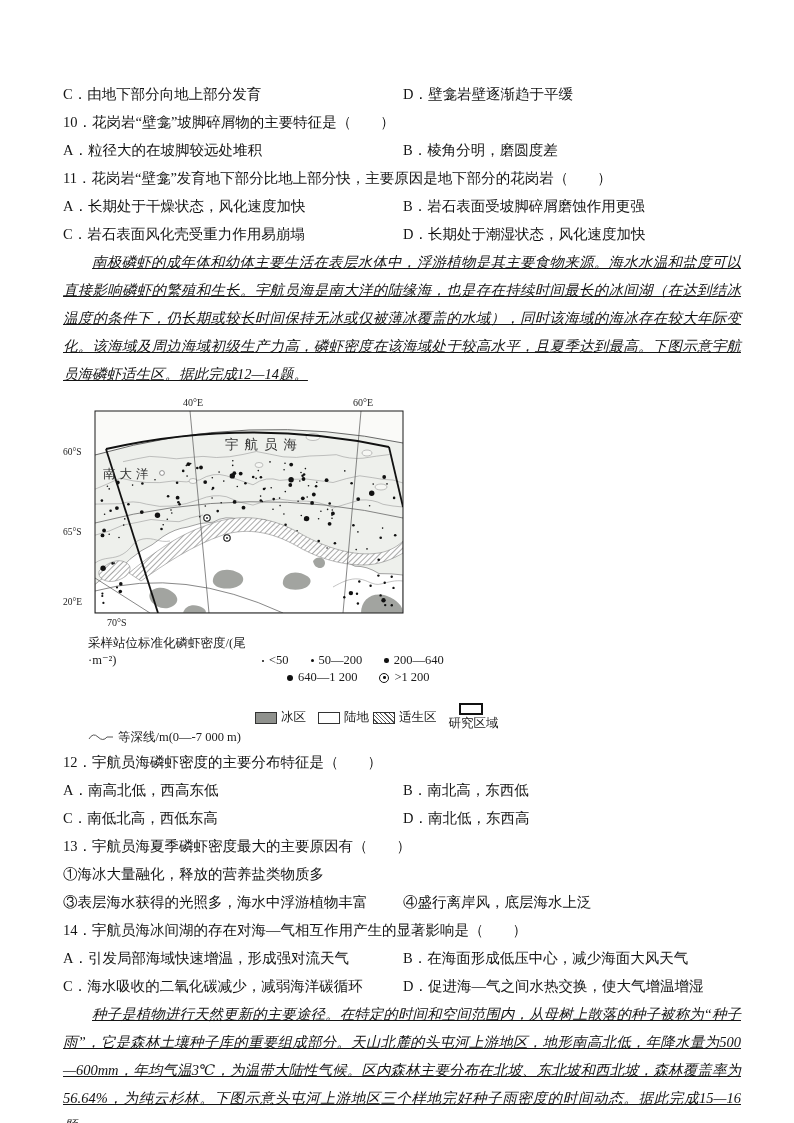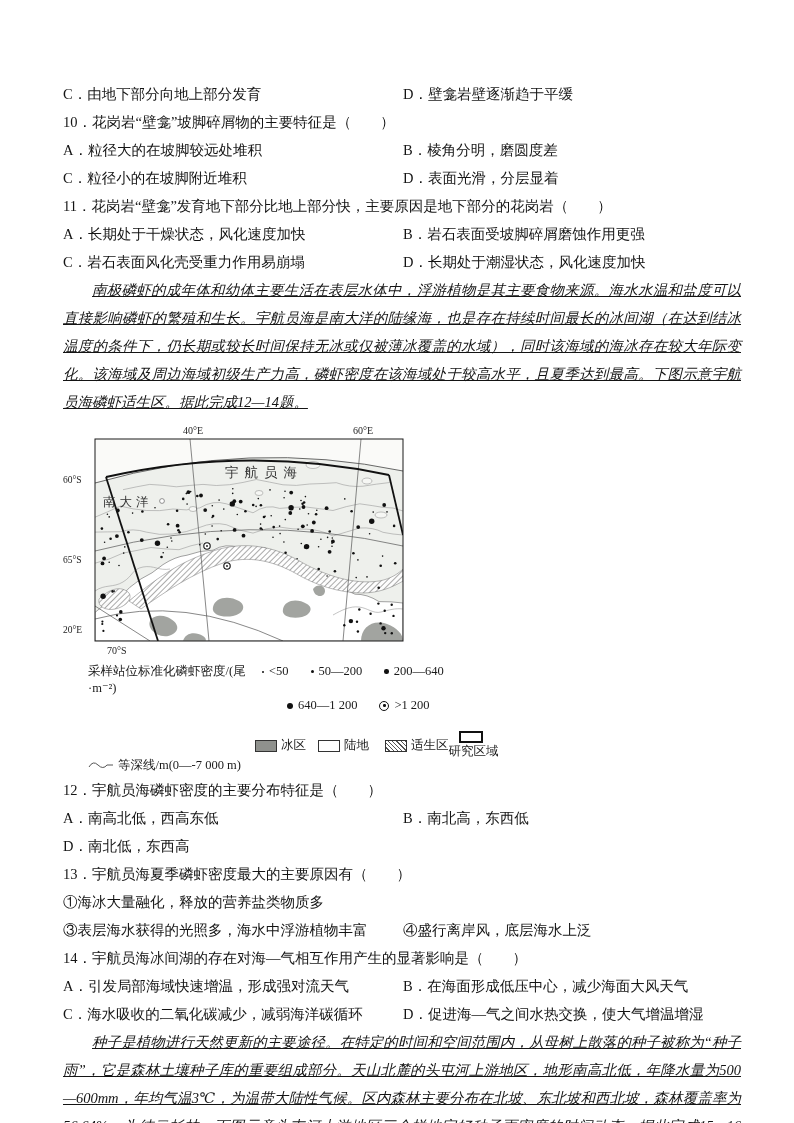--- a/index.html
+++ b/index.html
@@ -7,21 +7,21 @@
         font-family:"Liberation Serif","DejaVu Serif",serif;color:#141414;}
   .content{position:absolute;left:63px;top:80px;width:678px;}
   .row{font-size:14.5px;line-height:28px;white-space:nowrap;}
   .pair{display:grid;grid-template-columns:340px 1fr;}
   .quad{display:grid;grid-template-columns:172px 175px 170px 1fr;}
   .passage{font-size:14.5px;line-height:28px;text-align:justify;font-style:italic;
            text-indent:2em;white-space:normal;text-decoration:underline;}
   .figure{margin:7px 0 2px 0;}
   .figure svg{display:block;}
   .legend{margin-left:25px;font-size:12.5px;line-height:17px;font-style:normal;color:#1a1a1a;}
-  .leg-r1{display:flex;align-items:flex-start;}
+  .leg-r1{display:flex;align-items:flex-end;}
   .leg-item{display:inline-flex;align-items:center;margin-right:22px;white-space:nowrap;}
   .dens-label{width:174px;}
   .leg-r2{display:flex;align-items:center;margin-left:199px;}
   .leg-r3{display:flex;align-items:center;margin-top:3px;}
   .dot{display:inline-block;border-radius:50%;background:#111;margin-right:5px;}
   .d1{width:2px;height:2px;}
   .d2{width:3px;height:3px;}
   .d3{width:4.5px;height:4.5px;}
   .d4{width:6px;height:6px;}
   .donut{display:inline-flex;align-items:center;justify-content:center;width:8px;height:8px;
@@ -42,24 +42,20 @@
 
     <div class="row pair">
       <span>C．由地下部分向地上部分发育</span>
       <span>D．壁龛岩壁逐渐趋于平缓</span>
     </div>
 
     <div class="row">10．花岗岩“壁龛”坡脚碎屑物的主要特征是（　　）</div>
     <div class="row pair">
       <span>A．粒径大的在坡脚较远处堆积</span>
       <span>B．棱角分明，磨圆度差</span>
-    </div>
-    <div class="row pair">
-      <span>C．粒径小的在坡脚附近堆积</span>
-      <span>D．表面光滑，分层显着</span>
     </div>
 
     <div class="row">11．花岗岩“壁龛”发育地下部分比地上部分快，主要原因是地下部分的花岗岩（　　）</div>
     <div class="row pair">
       <span>A．长期处于干燥状态，风化速度加快</span>
       <span>B．岩石表面受坡脚碎屑磨蚀作用更强</span>
     </div>
     <div class="row pair">
       <span>C．岩石表面风化壳受重力作用易崩塌</span>
       <span>D．长期处于潮湿状态，风化速度加快</span>
@@ -342,42 +338,43 @@
           <span class="leg-item" style="margin-right:14px;margin-top:40px;">
             <svg class="isoglyph" width="26" height="10">
                 <path d="M1,6 q4,-7 9,-2 t9,0 l6,0" fill="none" stroke="#555" stroke-width="1"></path>
               </svg>
             <span>等深线/m(0—-7 000 m)</span>
           </span>
           <span class="leg-item" style="margin-right:12px;">
               <span class="swatch sw-ice"></span>
               <span>冰区</span>
             </span>
-          <span class="leg-item" style="margin-right:16px;">
+          <span class="leg-item" style="margin-right:4px;">
               <span class="swatch sw-land"></span>
               <span>陆地</span>
             </span>
-          <span class="leg-item" style="margin-right:0;">
+          <span class="leg-item" style="margin-right:12px;">
               <span class="swatch sw-hatch"></span>
               <span>适生区</span>
             </span>
           <span class="leg-item" style="margin-right:0;flex-direction:column;">
               <span class="swatch sw-study"></span>
               <span>研究区域</span>
             </span>
         </div>
       </div>
     </div>
 
     <div class="row">12．宇航员海磷虾密度的主要分布特征是（　　）</div>
     <div class="row pair">
       <span>A．南高北低，西高东低</span>
       <span>B．南北高，东西低</span>
     </div>
     <div class="row pair">
+      <span>C．南低北高，西低东高</span>
       <span>D．南北低，东西高</span>
     </div>
 
     <div class="row">13．宇航员海夏季磷虾密度最大的主要原因有（　　）</div>
     <div class="row pair">
       <span>①海冰大量融化，释放的营养盐类物质多</span>
     </div>
     <div class="row pair">
       <span>③表层海水获得的光照多，海水中浮游植物丰富</span>
       <span>④盛行离岸风，底层海水上泛</span>

